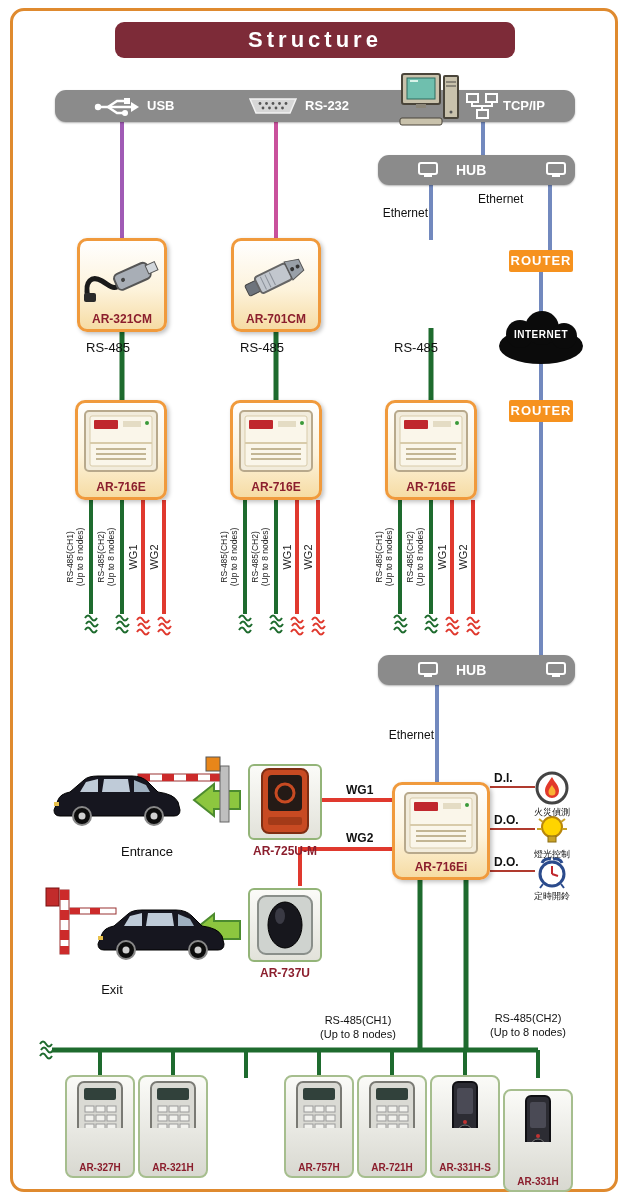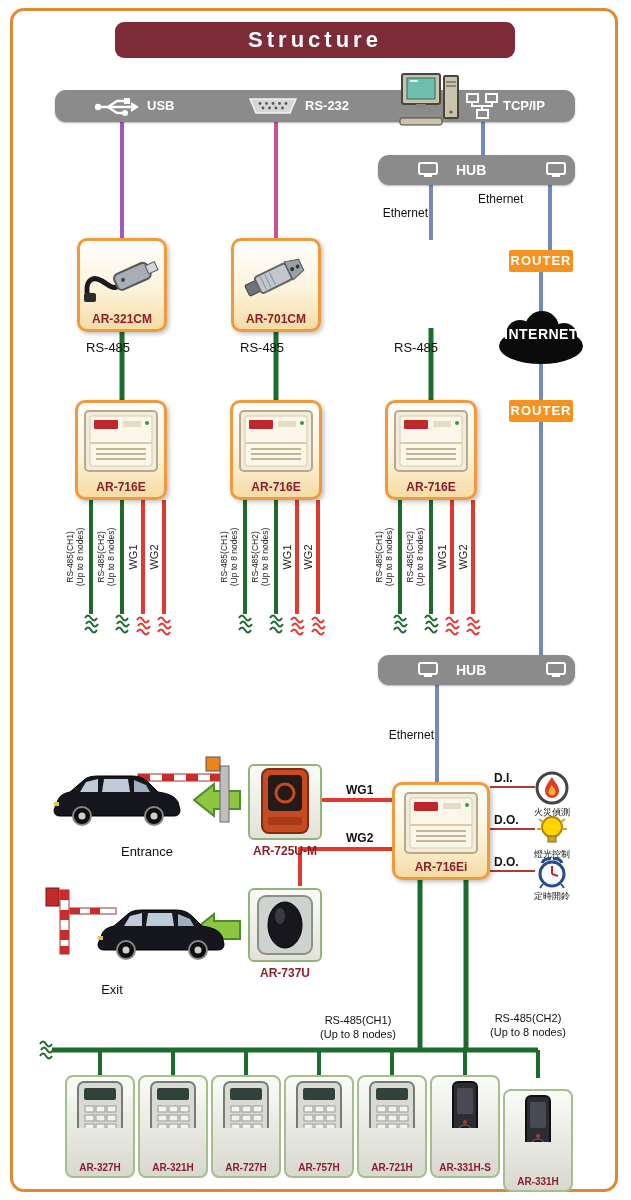--- a/index.html
+++ b/index.html
@@ -16,21 +16,21 @@
   .rbox{position:absolute;border:2px solid #93B478;border-radius:6px;background:linear-gradient(180deg,#FBFBF8,#E2E2DA);display:flex;align-items:center;justify-content:center;box-sizing:border-box;}
   .rname{position:absolute;color:#8B1E2D;font-weight:bold;font-size:12px;text-align:center;}
   .bbox{position:absolute;width:70px;height:103px;border:2px solid #A6BE8E;border-radius:8px;background:linear-gradient(180deg,#FBFBF8,#D8D8D0);display:flex;flex-direction:column;align-items:center;justify-content:space-between;padding:3px 0;box-sizing:border-box;}
   .bname{color:#8B1E2D;font-weight:bold;font-size:10px;margin-top:34px;}
   .vwrap{position:absolute;width:20px;height:112px;}
   .vin{position:absolute;left:0;top:100%;width:112px;transform-origin:0 0;transform:rotate(-90deg);text-align:center;font-size:8.5px;line-height:1.2;color:#222;white-space:nowrap;}
   .vin.one{font-size:11px;}
   .busLbl{position:absolute;text-align:center;font-size:11px;color:#111;line-height:1.25;}
   .dio{position:absolute;font-size:12px;color:#111;font-weight:bold;}
   .cap{position:absolute;font-size:9px;color:#111;text-align:center;}
-  .cloudTxt{position:absolute;left:0;top:0;right:0;bottom:6px;display:flex;align-items:center;justify-content:center;color:#fff;font-weight:bold;font-size:14px;letter-spacing:.5px;}
+  .cloudTxt{position:absolute;left:0;top:0;right:0;bottom:6px;display:flex;align-items:center;justify-content:center;color:#fff;font-weight:bold;font-size:10px;letter-spacing:.5px;}
   svg{display:block;}
   #wires{position:absolute;left:0;top:0;}
   .wG{stroke:#1E6B2E;stroke-width:5;fill:none;}
   .wG4{stroke:#1E6B2E;stroke-width:4;fill:none;}
   .wR{stroke:#E0392E;stroke-width:4;fill:none;}
   .wB{stroke:#7289BE;stroke-width:4;fill:none;}
   .wP{stroke:#A05BB5;stroke-width:4;fill:none;}
   .wM{stroke:#C9519C;stroke-width:4;fill:none;}
   .wT{stroke:#B03A2E;stroke-width:2;fill:none;}
   .sqg{stroke:#1E6B2E;stroke-width:2;fill:none;}
@@ -451,36 +451,30 @@
         <use href="#kpimg"></use>
       </svg>
     <div class="bname">AR-327H</div>
   </div>
   <div class="bbox" style="left:138px;top:1075px;">
     <svg width="56" height="74">
         <use href="#kpimg"></use>
       </svg>
     <div class="bname">AR-321H</div>
   </div>
-  <div class="bbox" style="left:211px;top:1075px;">
+  <div class="bbox" style="left:284px;top:1075px;">
     <svg width="56" height="74">
         <use href="#kpimg"></use>
       </svg>
-    <div class="bname">AR-727H</div>
-  </div>
-  <div class="bbox" style="left:284px;top:1075px;">
+    <div class="bname">AR-757H</div>
+  </div>
+  <div class="bbox" style="left:357px;top:1075px;">
     <svg width="56" height="74">
         <use href="#kpimg"></use>
       </svg>
-    <div class="bname">AR-757H</div>
-  </div>
-  <div class="bbox" style="left:357px;top:1075px;">
-    <svg width="56" height="74">
-        <use href="#kpimg"></use>
-      </svg>
     <div class="bname" ind="">AR-721H</div>
   </div>
   <div class="bbox" style="left:430px;top:1075px;">
     <svg width="56" height="74">
         <use href="#slimimg"></use>
       </svg>
     <div class="bname">AR-331H-S</div>
   </div>
   <div class="bbox" style="left:503px;top:1089px;">
     <svg width="56" height="74">

